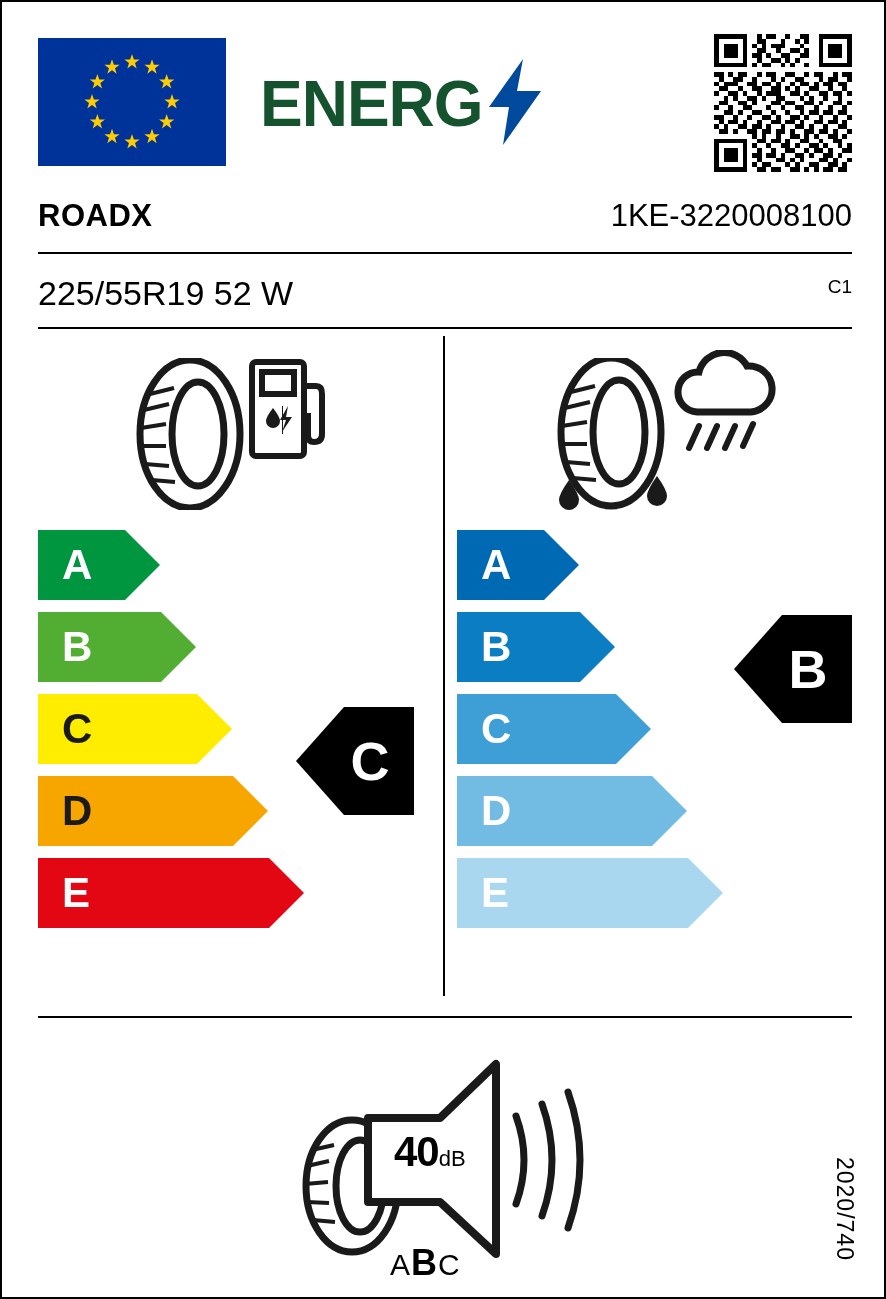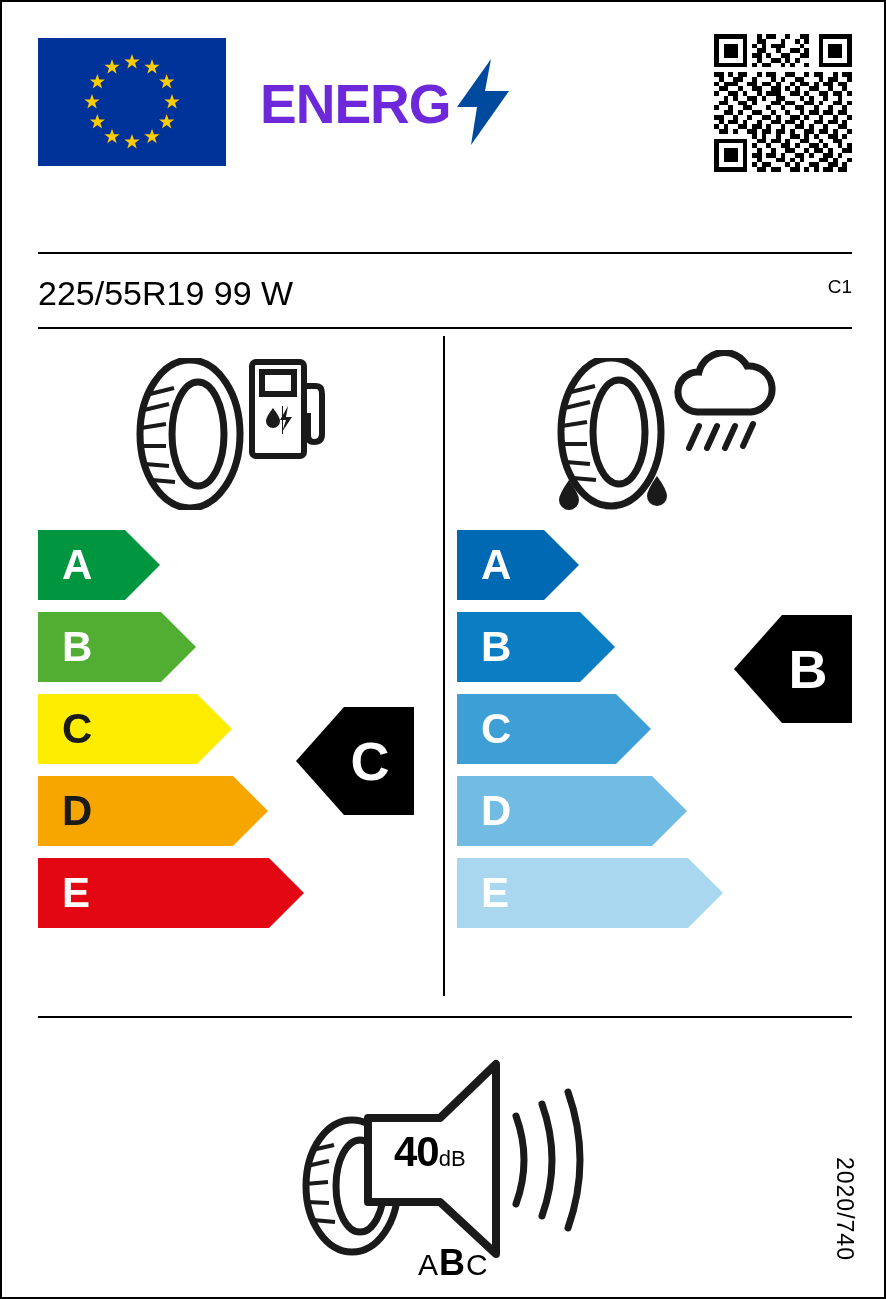--- a/index.html
+++ b/index.html
@@ -42,23 +42,23 @@
     position: absolute;
     left: 222px;
     top: 28px;
     height: 84px;
     display: flex;
     align-items: center;
   }
   .energ-text {
     font-family: "Liberation Sans", sans-serif;
     font-weight: bold;
-    font-size: 55px;
+    font-size: 64px;
     letter-spacing: -1px;
-    color: #6d28d9;
+    color: #14532d;
     line-height: 84px;
   }
   .energ-bolt {
     margin-left: 6px;
   }
   .qr {
     position: absolute;
     right: 0;
     top: 0;
     width: 138px;
@@ -245,21 +245,21 @@
     font-weight: bold;
     letter-spacing: -1px;
   }
   .noise-db .unit {
     font-size: 22px;
     font-weight: normal;
     letter-spacing: 0;
   }
   .noise-class {
     position: absolute;
-    left: 128px;
+    left: 100px;
     top: 196px;
     font-size: 30px;
     letter-spacing: 1px;
   }
   .noise-class b { font-size: 36px; }
 
   .year {
     position: absolute;
     right: 26px;
     bottom: 36px;
@@ -557,24 +557,28 @@
           <rect x="16" y="28" width="2" height="1"></rect>
             <rect x="19" y="28" width="1" height="1"></rect>
           <rect x="21" y="28" width="1" height="1"></rect>
             <rect x="23" y="28" width="2" height="1"></rect>
           <rect x="26" y="28" width="2" height="1"></rect>
         </g>
       </svg>
     </div>
   </div>
 
+  <div class="brand-row">
+    <div class="brand">ROADX</div>
+    <div class="model">1KE-3220008100</div>
+  </div>
   <div class="rule rule-1"></div>
 
   <div class="size-row">
-    <div class="size">225/55R19 99 W</div>
+    <div class="size">225/55R19 52 W</div>
     <div class="tyre-class">C1</div>
   </div>
   <div class="rule rule-2"></div>
 
   <div class="v-divider"></div>
 
   <div class="panel panel-fuel">
     <div class="pictos">
       <div class="tyre-icon fuel-tyre">
         <svg width="108" height="152" viewBox="0 0 108 152">

